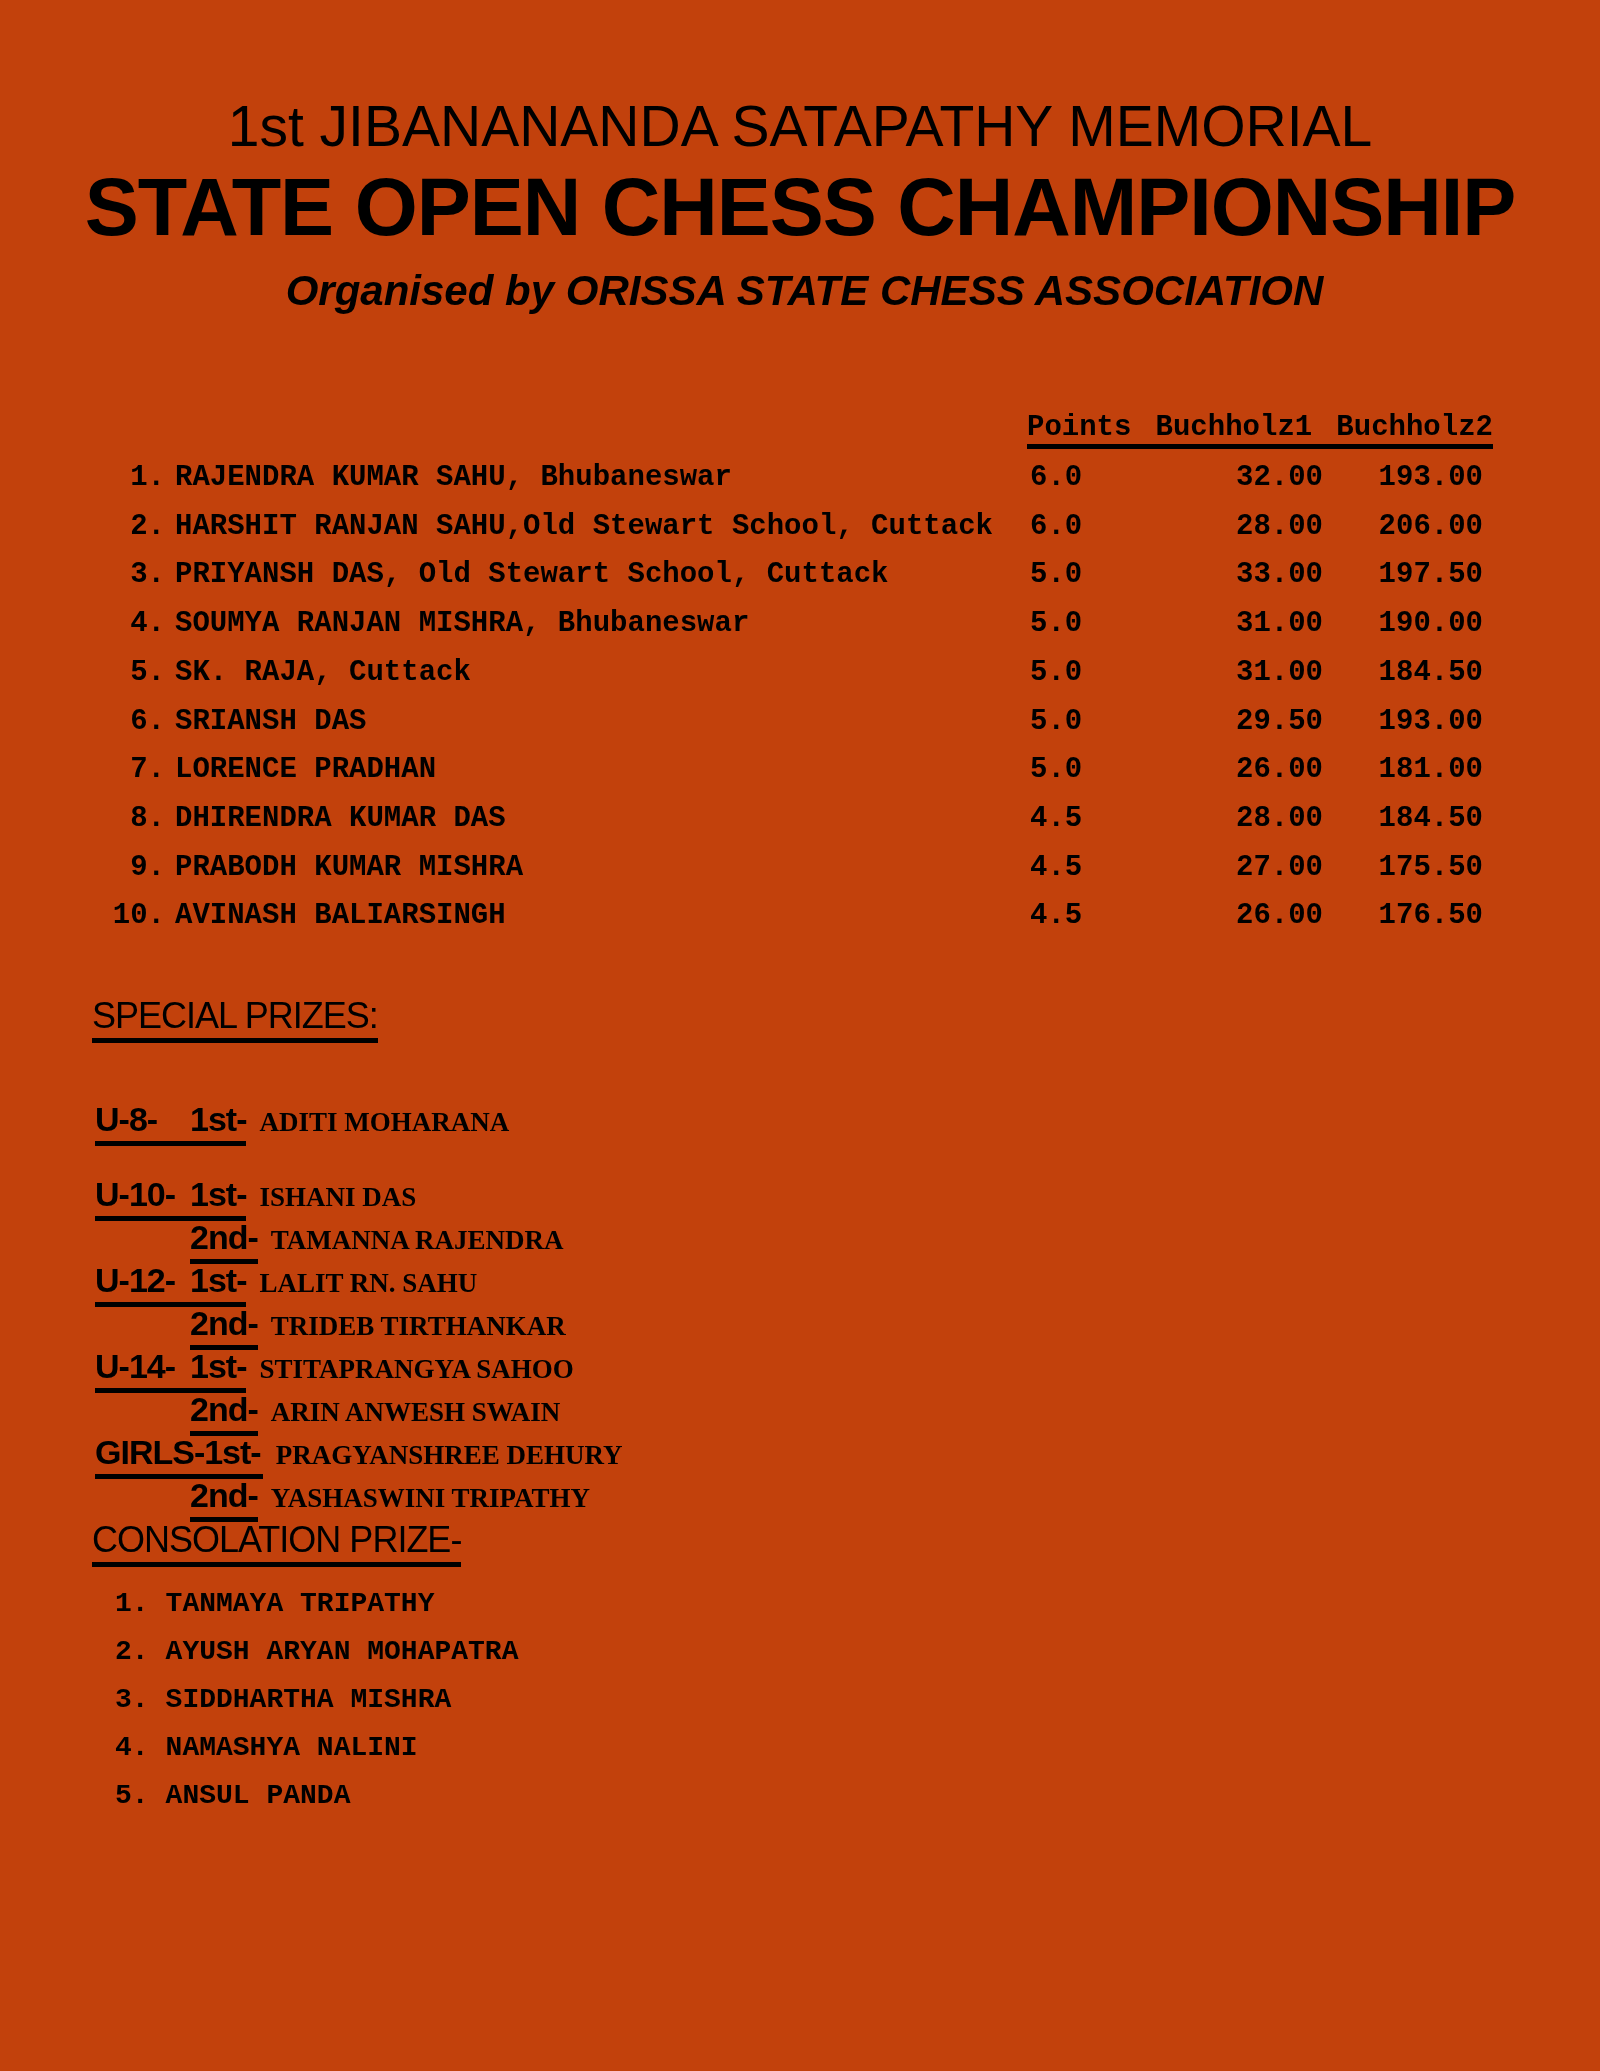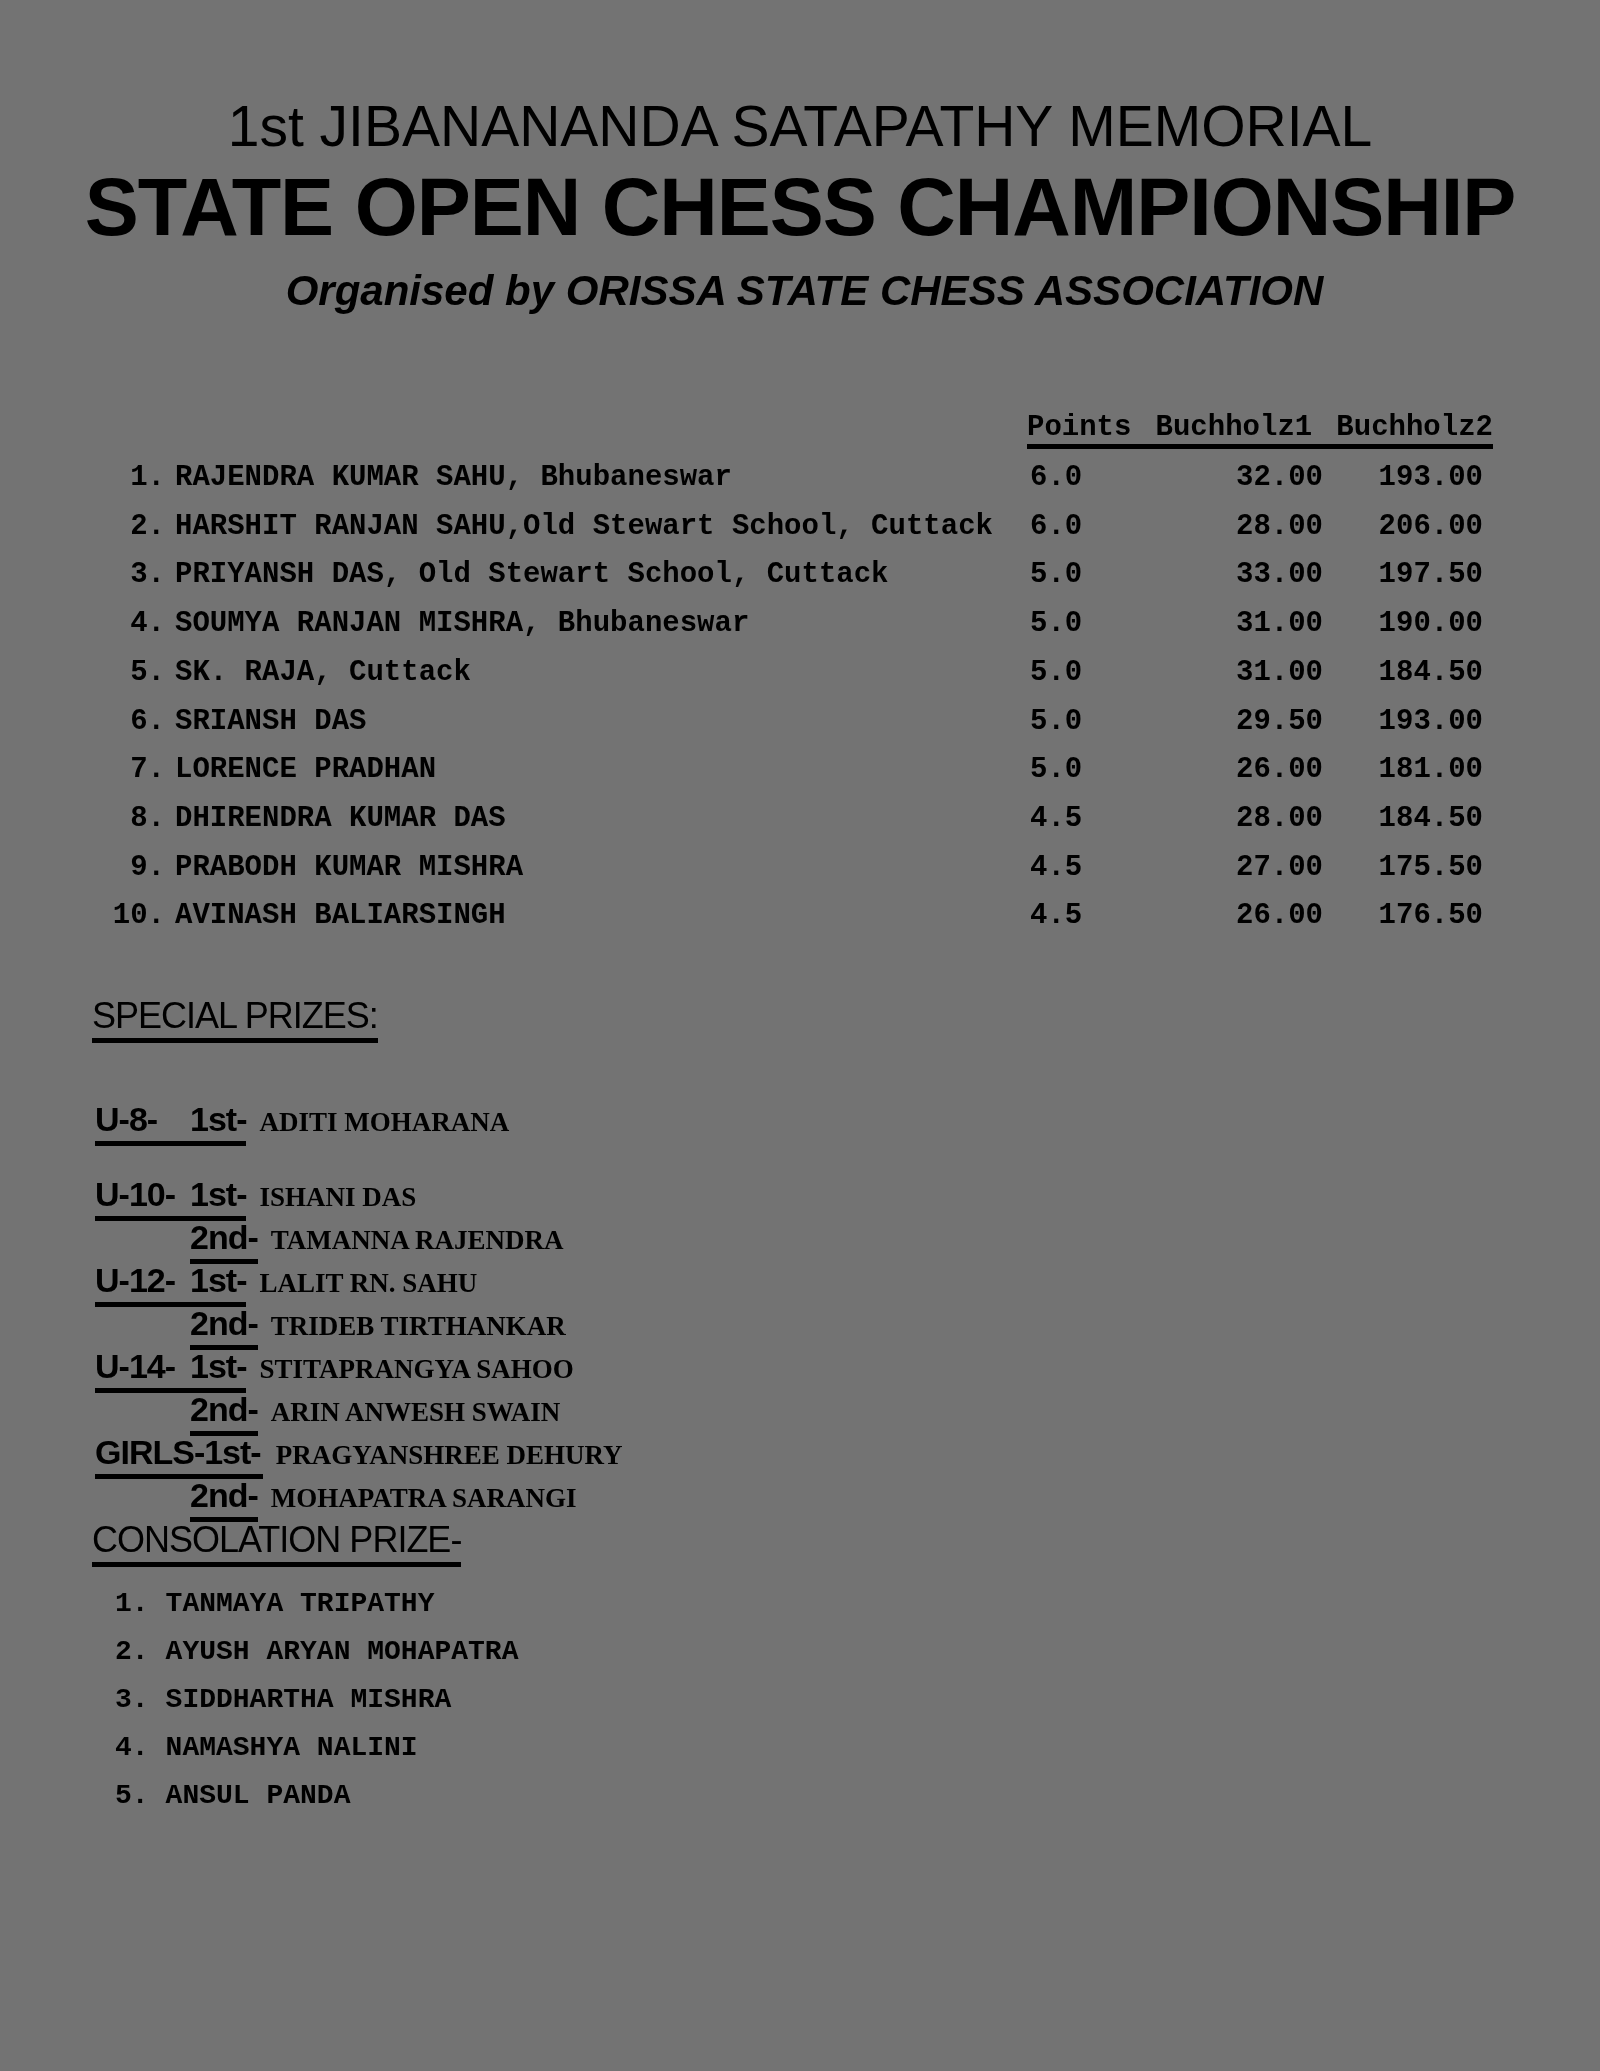--- a/index.html
+++ b/index.html
@@ -1,20 +1,20 @@
 <!DOCTYPE html>
 <html><head>
 <meta charset="utf-8">
 <style>
   html, body { margin:0; padding:0; background:#e8e8e8; }
   .page {
     position:relative;
     width:1600px; height:2071px;
     margin:0 auto;
-    background:#737373;
+    background:#c2410c;
     color:#000000;
     overflow:hidden;
     font-family:"Liberation Sans", sans-serif;
   }
   
   .title1 {
     position:absolute; top:98px; left:0; right:0;
     text-align:center;
     font-family:"Liberation Sans", sans-serif;
     font-size:57px; line-height:1.0; font-weight:400;
@@ -228,21 +228,21 @@
       <span class="prize-name">ARIN ANWESH SWAIN</span>
     </div>
     <div class="prize-row girls no-place">
       <span class="prize-cat">GIRLS-1st-</span>
 
       <span class="prize-name">PRAGYANSHREE DEHURY</span>
     </div>
     <div class="prize-row">
       <span class="prize-cat"></span>
       <span class="prize-place">2nd-</span>
-      <span class="prize-name">MOHAPATRA SARANGI</span>
+      <span class="prize-name">YASHASWINI TRIPATHY</span>
     </div>
   </div>
 
   <div class="sec-heading consol-heading">CONSOLATION PRIZE-</div>
 
   <div class="consol-list">
     <div class="consol-row">
       <span class="consol-num">1.</span><span class="consol-name">TANMAYA TRIPATHY</span>
     </div>
     <div class="consol-row">

